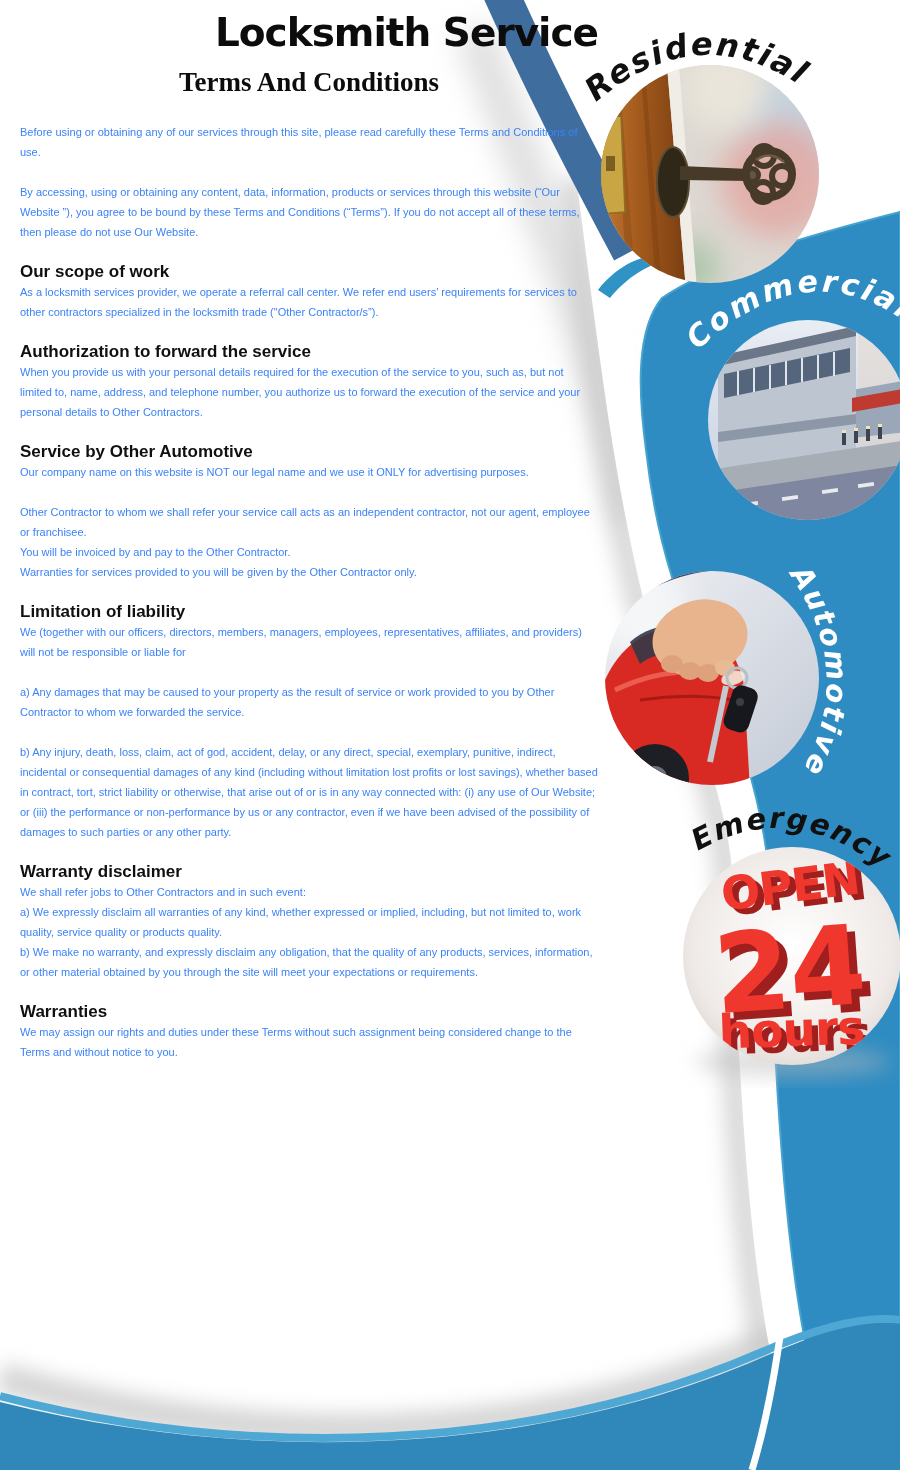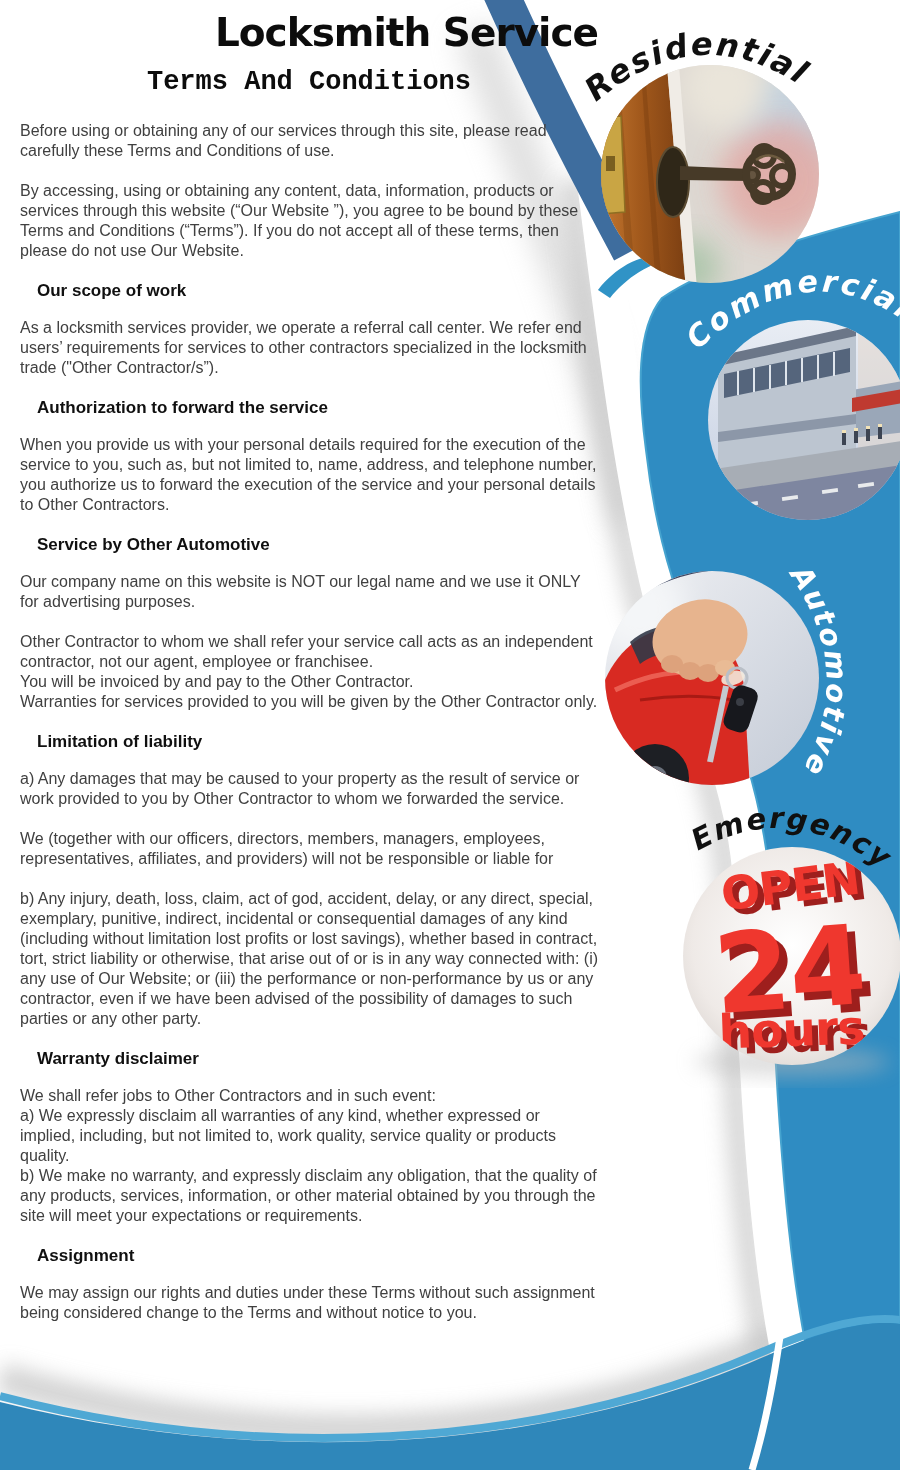--- a/index.html
+++ b/index.html
@@ -2,24 +2,24 @@
 <html><head>
 <meta charset="utf-8">
 <style>
   html,body{margin:0;padding:0;background:#fff;}
   .page{position:relative;width:900px;height:1470px;background:#ffffff;overflow:hidden;
         font-family:"Liberation Sans",sans-serif;}
   .art{position:absolute;left:0;top:0;z-index:1;}
   .content{position:absolute;left:20px;top:6px;width:578px;z-index:2;}
   .content h1{font-family:"DejaVu Sans",sans-serif;font-weight:bold;font-size:39px;
               letter-spacing:-1px;text-align:right;color:#0c0c0c;margin:4px 0 12px 0;}
-  .content h2{font-family:Liberation Mono, monospace;font-weight:bold;font-size:27px;
+  .content h2{font-family:Liberation Serif, serif;font-weight:bold;font-size:27px;
               text-align:center;color:#0c0c0c;margin:0 0 24px 0;}
-  .blocks p{margin:0 0 20px 0;font-size:16px;line-height:20px;color:#404040;white-space:pre-line;}
-  .blocks h3{margin:17px;font-size:17px;line-height:20px;font-weight:bold;color:#101010;}
+  .blocks p{margin:0 0 20px 0;font-size:11px;line-height:20px;color:#3b82f6;white-space:pre-line;}
+  .blocks h3{margin:0;font-size:17px;line-height:20px;font-weight:bold;color:#101010;}
   svg text{font-family:"DejaVu Sans",sans-serif;}
   .script{font-style:italic;font-weight:bold;}
   .badge{font-weight:bold;letter-spacing:-1px;}
 </style>
 </head>
 <body>
 
 <div class="page">
 
   <svg class="art" width="900" height="1470" viewBox="0 0 900 1470">
@@ -217,25 +217,25 @@
         <h3>Our scope of work</h3>
         <p>As a locksmith services provider, we operate a referral call center. We refer end users’ requirements for services to other contractors specialized in the locksmith trade ("Other Contractor/s”).</p>
         <h3>Authorization to forward the service</h3>
         <p>When you provide us with your personal details required for the execution of the service to you, such as, but not limited to, name, address, and telephone number, you authorize us to forward the execution of the service and your personal details to Other Contractors.</p>
         <h3>Service by Other Automotive</h3>
         <p>Our company name on this website is NOT our legal name and we use it ONLY for advertising purposes.</p>
         <p>Other Contractor to whom we shall refer your service call acts as an independent contractor, not our agent, employee or franchisee.
 You will be invoiced by and pay to the Other Contractor.
 Warranties for services provided to you will be given by the Other Contractor only.</p>
         <h3>Limitation of liability</h3>
+        <p>We (together with our officers, directors, members, managers, employees, representatives, affiliates, and providers) will not be responsible or liable for</p>
         <p>a) Any damages that may be caused to your property as the result of service or work provided to you by Other Contractor to whom we forwarded the service.</p>
-        <p>We (together with our officers, directors, members, managers, employees, representatives, affiliates, and providers) will not be responsible or liable for</p>
         <p>b) Any injury, death, loss, claim, act of god, accident, delay, or any direct, special, exemplary, punitive, indirect, incidental or consequential damages of any kind (including without limitation lost profits or lost savings), whether based in contract, tort, strict liability or otherwise, that arise out of or is in any way connected with: (i) any use of Our Website; or (iii) the performance or non-performance by us or any contractor, even if we have been advised of the possibility of damages to such parties or any other party.</p>
         <h3>Warranty disclaimer</h3>
         <p>We shall refer jobs to Other Contractors and in such event:
 a) We expressly disclaim all warranties of any kind, whether expressed or implied, including, but not limited to, work quality, service quality or products quality.
 b) We make no warranty, and expressly disclaim any obligation, that the quality of any products, services, information, or other material obtained by you through the site will meet your expectations or requirements.</p>
-        <h3>Assignment</h3>
+        <h3>Warranties</h3>
         <p>We may assign our rights and duties under these Terms without such assignment being considered change to the Terms and without notice to you.</p>
       </div>
   </div>
 
 </div>
 
 </body></html>

